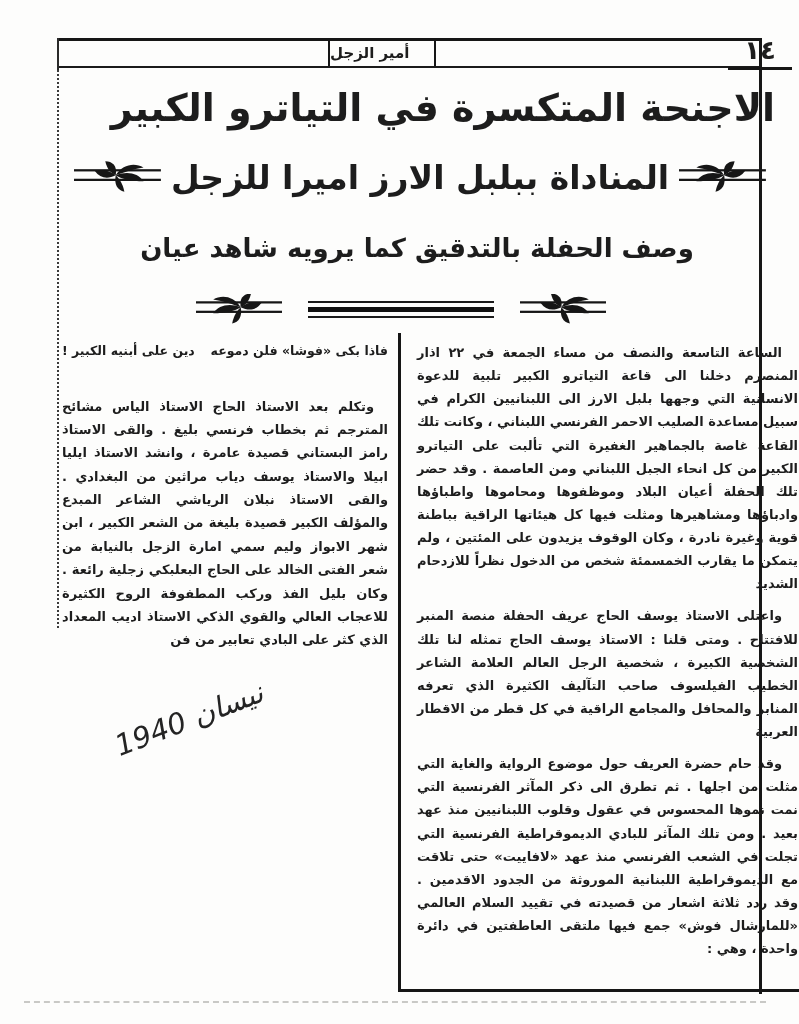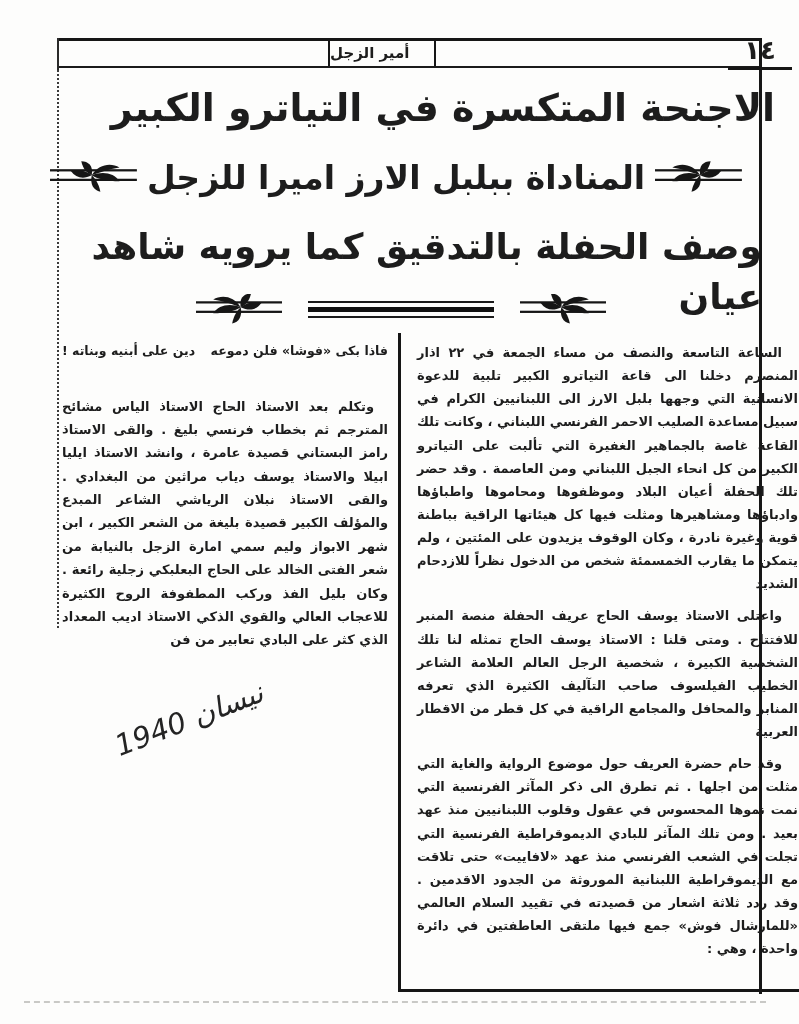--- a/index.html
+++ b/index.html
@@ -25,25 +25,25 @@
     font-size:15px;font-weight:bold;
   }
   .page-number{
     left:728px;top:33px;width:64px;height:34px;
     display:flex;align-items:center;justify-content:center;
     font-size:26px;font-weight:bold;border-bottom:3px solid #161616;
   }
   
   .headline1{left:75px;top:74px;width:692px;text-align:right;
     font-size:38px;font-weight:bold;margin:8px;line-height:1.4;}
-  .headline2-row{left:50px;top:148px;width:692px;height:58px;
+  .headline2-row{left:74px;top:148px;width:692px;height:58px;
     display:flex;align-items:center;justify-content:space-between;}
   .headline2-text{font-size:33px;font-weight:bold;white-space:nowrap;padding:0 10px;}
-  .headline3{left:52px;top:218px;width:706px;
-    font-size:36px;font-weight:bold;margin:4px;line-height:1.4;}
+  .headline3{left:52px;top:218px;width:706px;text-align:center;
+    font-size:26px;font-weight:bold;margin:12px;line-height:1.4;}
   
   .orn{width:96px;height:34px;fill:#161616;}
   .orn.flip{transform:scaleX(-1);}
   .orn.small{width:86px;height:30px;}
   .divider-row{left:196px;top:290px;width:410px;height:38px;
     display:flex;align-items:center;justify-content:space-between;}
   .rule3{width:186px;display:flex;flex-direction:column;gap:4px;}
   .rule3 .thin{height:2px;background:#1b1b1b;}
   .rule3 .thick{height:5px;background:#111;}
   
@@ -142,20 +142,20 @@
   <div class="abs right-col">
     <p>الساعة التاسعة والنصف من مساء الجمعة في ٢٢ اذار المنصرم دخلنا الى قاعة التياترو الكبير تلبية للدعوة الانسانية التي وجهها بلبل الارز الى اللبنانيين الكرام في سبيل مساعدة الصليب الاحمر الفرنسي اللبناني ، وكانت تلك القاعة غاصة بالجماهير الغفيرة التي تألبت على التياترو الكبير من كل انحاء الجبل اللبناني ومن العاصمة . وقد حضر تلك الحفلة أعيان البلاد وموظفوها ومحاموها واطباؤها وادباؤها ومشاهيرها ومثلت فيها كل هيئاتها الراقية بباطنة قوية وغيرة نادرة ، وكان الوقوف يزيدون على المئتين ، ولم يتمكن ما يقارب الخمسمئة شخص من الدخول نظراً للازدحام الشديد</p>
     <p>واعتلى الاستاذ يوسف الحاج عريف الحفلة منصة المنبر للافتتاح . ومتى قلنا : الاستاذ يوسف الحاج تمثله لنا تلك الشخصية الكبيرة ، شخصية الرجل العالم العلامة الشاعر الخطيب الفيلسوف صاحب التآليف الكثيرة الذي تعرفه المنابر والمحافل والمجامع الراقية في كل قطر من الاقطار العربية</p>
     <p>وقد حام حضرة العريف حول موضوع الرواية والغاية التي مثلت من اجلها . ثم تطرق الى ذكر المآثر الفرنسية التي نمت نموها المحسوس في عقول وقلوب اللبنانيين منذ عهد بعيد . ومن تلك المآثر للبادي الديموقراطية الفرنسية التي تجلت في الشعب الفرنسي منذ عهد «لافاييت» حتى تلاقت مع الديموقراطية اللبنانية الموروثة من الجدود الاقدمين . وقد ردد ثلاثة اشعار من قصيدته في تقييد السلام العالمي «للمارشال فوش» جمع فيها ملتقى العاطفتين في دائرة واحدة ، وهي :</p>
 
   </div>
 
   <div class="abs left-col">
     <div class="left-verse">
       <span>فاذا بكى «فوشا» فلن دموعه</span>
-      <span>دين على أبنيه وبناته !</span>
+      <span>دين على أبنيه الكبير !</span>
     </div>
     <p>وتكلم بعد الاستاذ الحاج الاستاذ الياس مشائح المترجم ثم بخطاب فرنسي بليغ . والقى الاستاذ رامز البستاني قصيدة عامرة ، وانشد الاستاذ ايليا ابيلا والاستاذ يوسف دياب مراثين من البغدادي . والقى الاستاذ نبلان الرياشي الشاعر المبدع والمؤلف الكبير قصيدة بليغة من الشعر الكبير ، ابن شهر الابواز وليم سمي امارة الزجل بالنيابة من شعر الفتى الخالد على الحاج البعلبكي زجلية رائعة . وكان بليل الفذ وركب المطفوفة الروح الكثيرة للاعجاب العالي والقوي الذكي الاستاذ اديب المعداد الذي كثر على البادي تعابير من فن</p>
   </div>
 
   <div class="abs handwritten">نيسان 1940</div>
 
 </div>
 
 </body></html>

